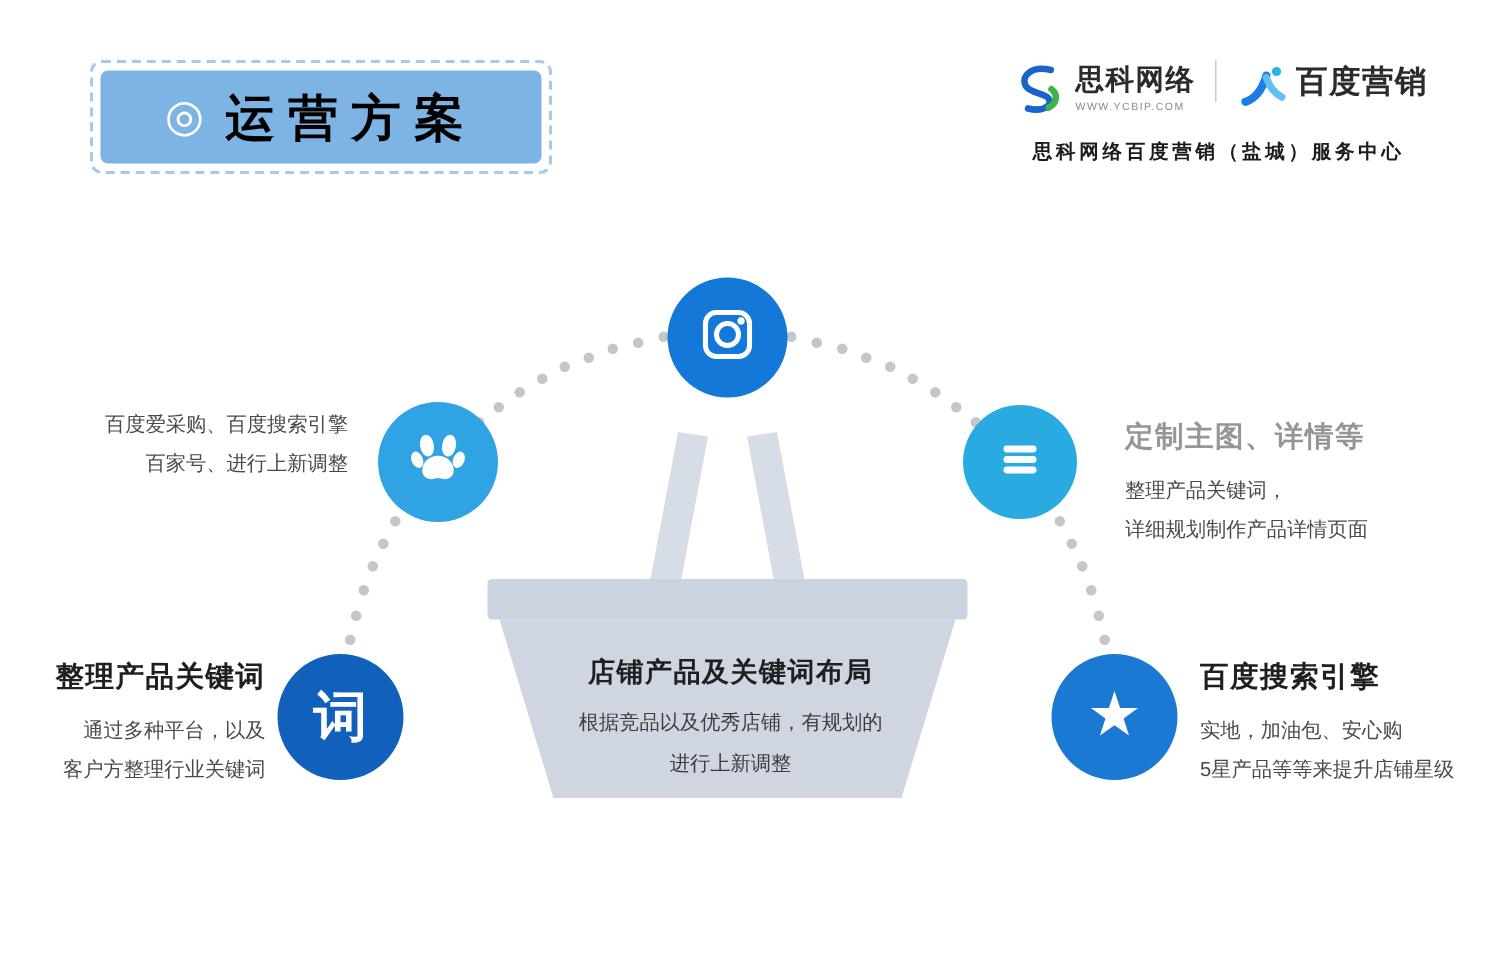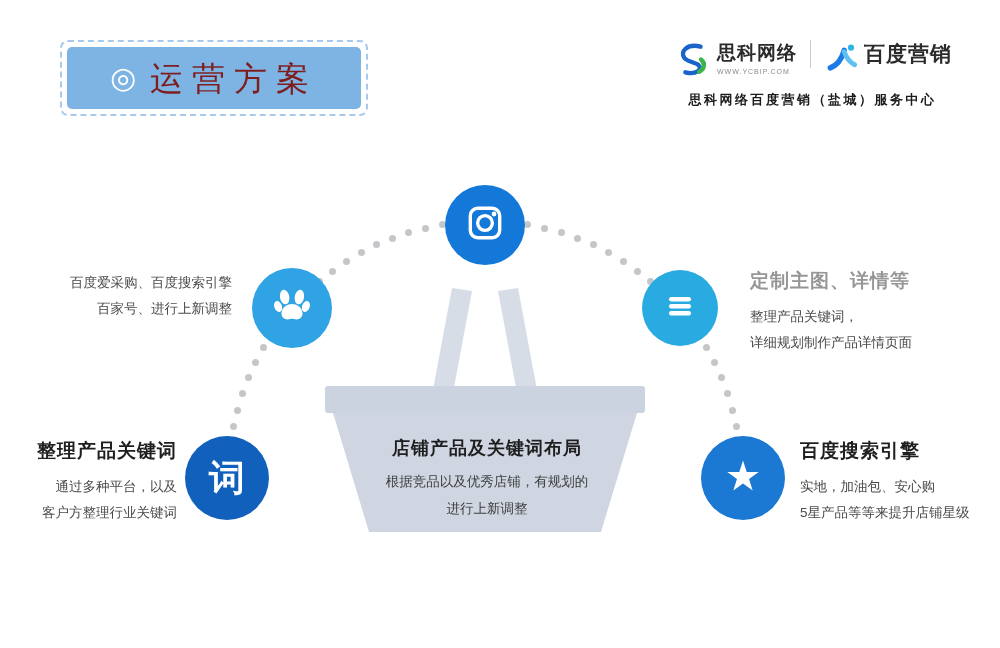--- a/index.html
+++ b/index.html
@@ -9,21 +9,21 @@
   
   .banner-outer{
     position:absolute; left:60px; top:40px; width:308px; height:76px;
     border:2px dashed #a6c9ec; border-radius:8px; padding:5px;
   }
   .banner-inner{
     width:100%; height:100%; background:#7db4e4; border-radius:5px;
     display:flex; align-items:center; justify-content:center; gap:14px;
   }
   .banner-bullet{ color:#ffffff; font-size:30px; font-weight:bold; line-height:1; }
-  .banner-title{ color:#7f1d1d; font-size:33px; font-weight:normal; letter-spacing:9px; line-height:1; }
+  .banner-title{ color:#000000; font-size:33px; font-weight:bold; letter-spacing:9px; line-height:1; }
 
   
   .header{ position:absolute; left:640px; top:40px; width:345px;
     display:flex; flex-direction:column; align-items:center; }
   .brand-row{ display:flex; align-items:flex-start; }
   .brand-text{ display:flex; flex-direction:column; margin-left:6px; }
   .brand-name{ font-size:19px; font-weight:bold; color:#2b2b2b; letter-spacing:1px; }
   .brand-url{ font-size:7px; color:#8a8a8a; letter-spacing:1px; margin-top:2px; }
   .brand-divider{ width:1px; height:28px; background:#cccccc; margin:0 13px; }
   .brand-name2{ font-size:21px; font-weight:bold; color:#2b2b2b; margin-left:4px; letter-spacing:1px; }
@@ -48,21 +48,21 @@
   
   .sec{ position:absolute; z-index:4; }
   .sec-title{ font-size:19px; font-weight:bold; letter-spacing:1px; }
   .sec-line{ font-size:13.5px; line-height:26px; color:#4a4a4a; }
   .gray-title{ color:#969696; }
   .dark-title{ color:#1f1f1f; }
 
   .sec-left-mid{ left:28px; top:270px; width:204px; text-align:right; }
   .sec-left-mid .sec-title{ margin-bottom:10px; }
 
-  .sec-right-mid{ left:750px; top:268px; width:240px; text-align:left; }
+  .sec-right-mid{ left:750px; top:278px; width:240px; text-align:left; }
   .sec-right-mid .sec-title{ margin-bottom:10px; }
 
   .sec-left-bottom{ left:15px; top:438px; width:162px; text-align:right; }
   .sec-left-bottom .sec-title{ margin-bottom:10px; }
 
   .sec-right-bottom{ left:800px; top:438px; width:195px; text-align:left; }
   .sec-right-bottom .sec-title{ margin-bottom:10px; }
 
   .sec-center-bottom{ left:350px; top:436px; width:274px; text-align:center; }
   .sec-center-bottom .sec-title{ font-size:18px; margin-bottom:8px; }

